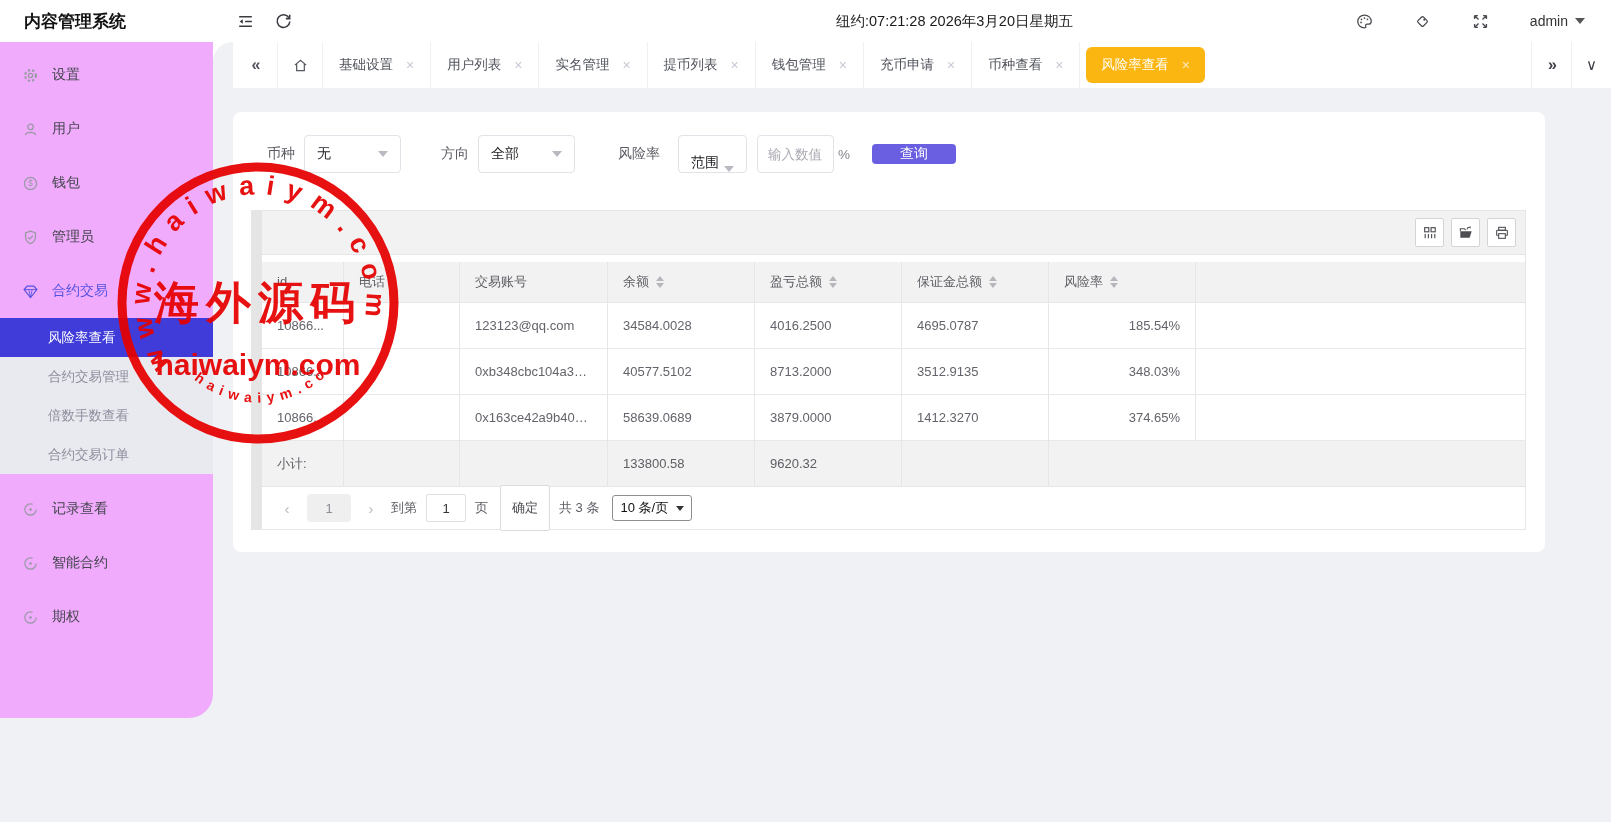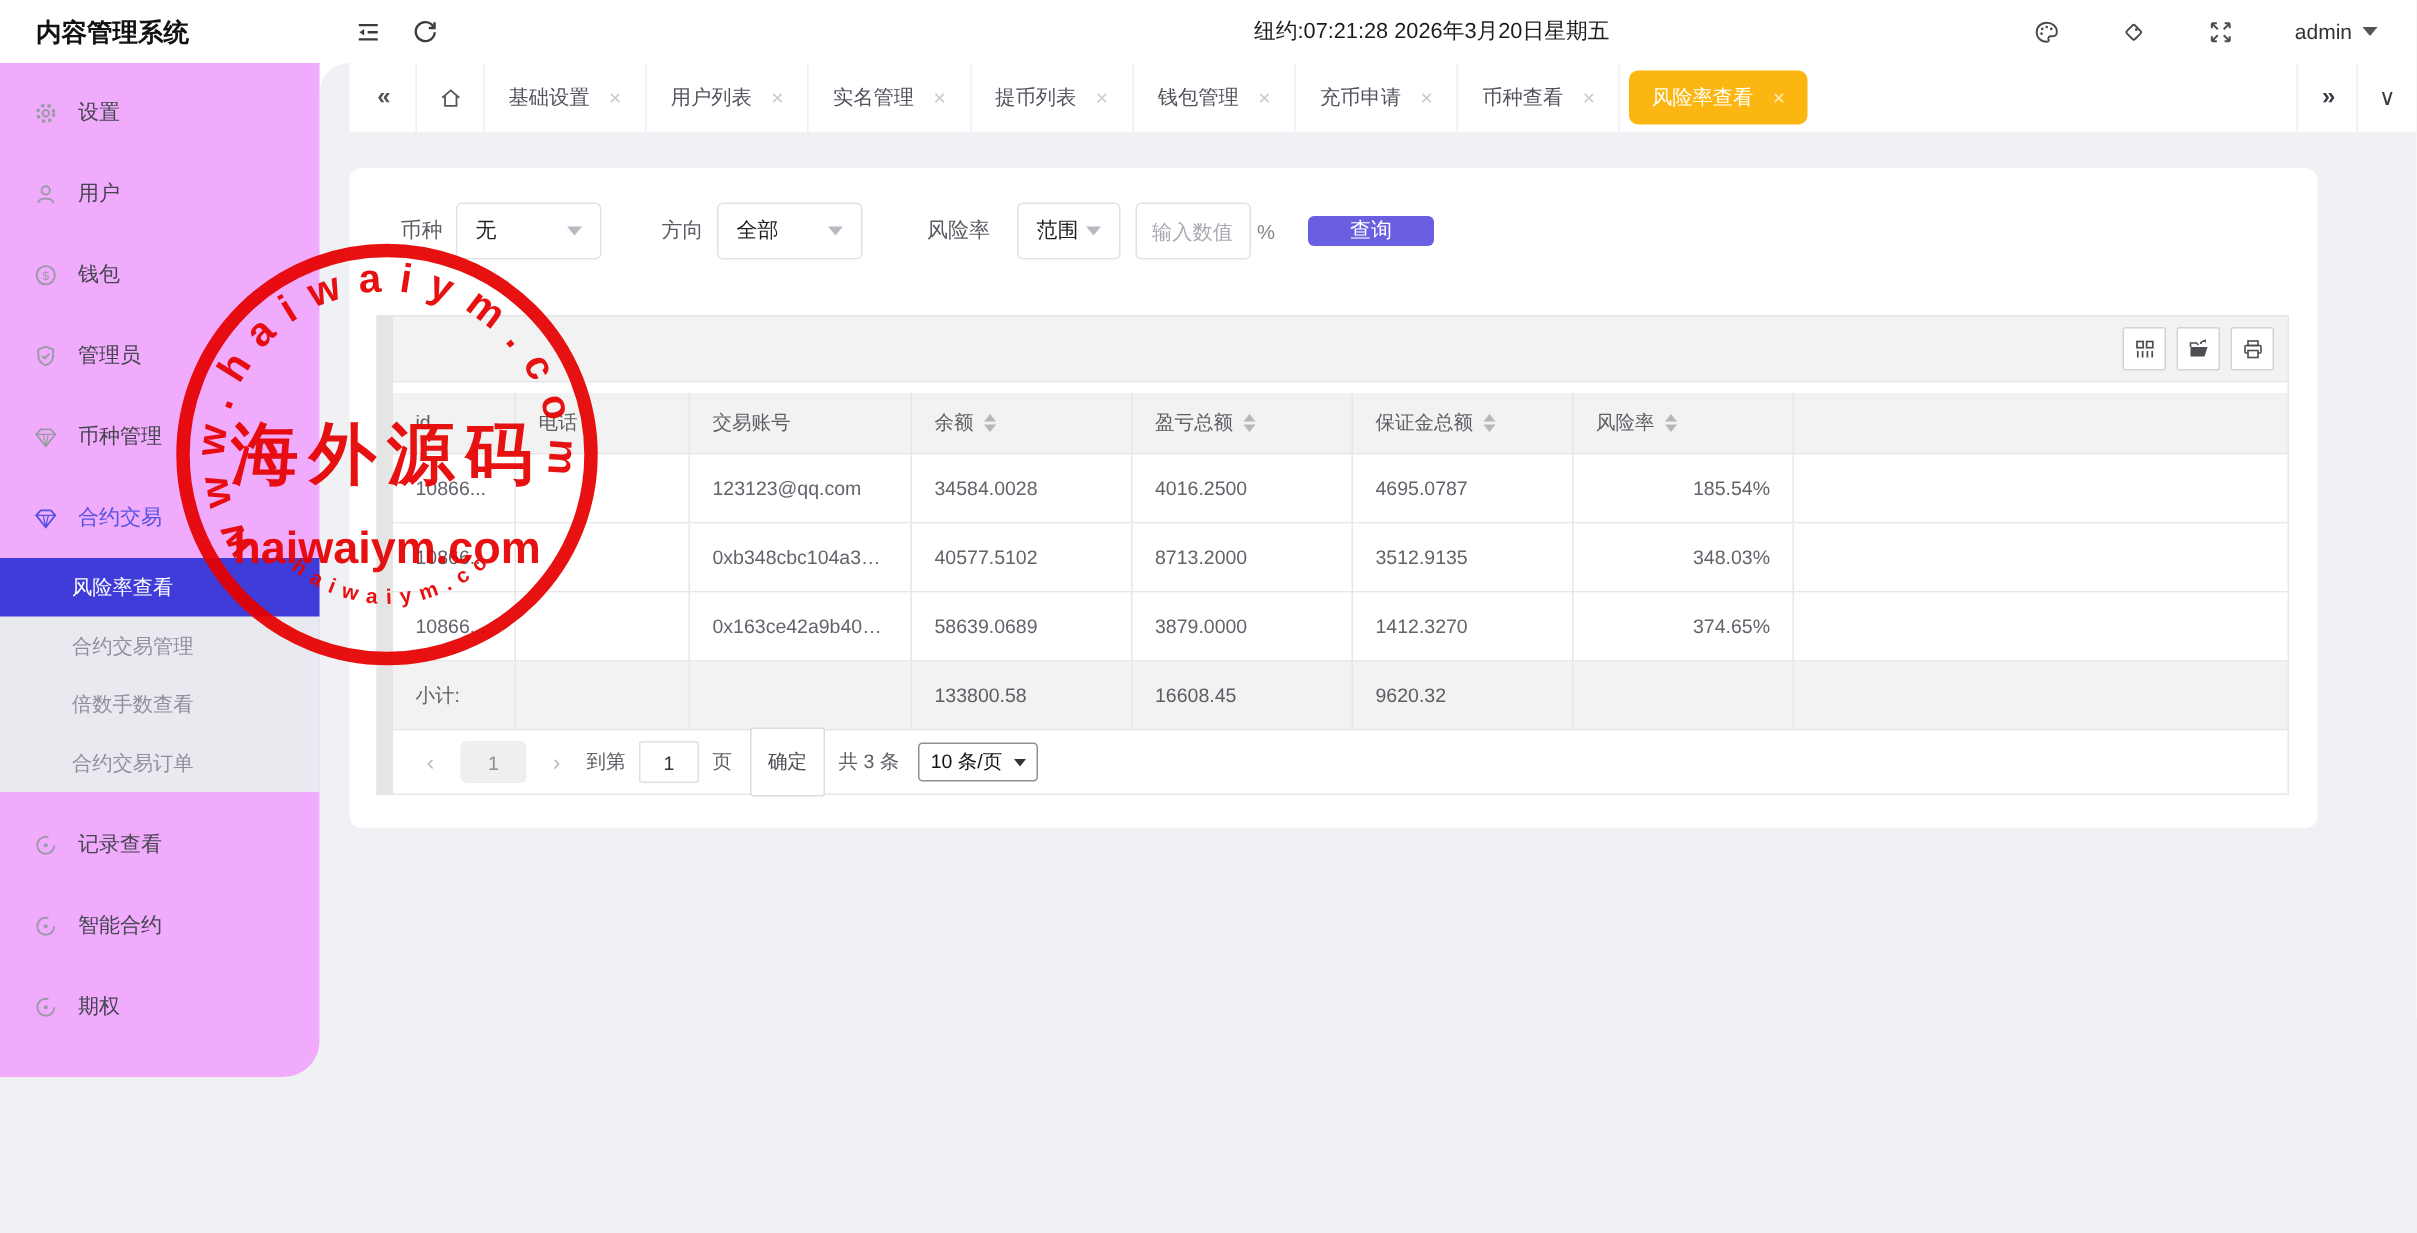--- a/index.html
+++ b/index.html
@@ -66,21 +66,21 @@
              justify-content:space-between; margin-left:9px; cursor:pointer; }
   .fselect .caret { width:0; height:0; border-left:5px solid transparent; border-right:5px solid transparent;
                     border-top:6px solid #b9b9c2; }
   .fselect.small { width:69px; }
   .finput { width:77px; height:38px; border:1px solid #e2e2e8; border-radius:4px; margin-left:10px;
             padding:0 10px; font-size:13.5px; color:#333; outline:none; }
   .finput::placeholder { color:#a9a9b2; }
   .pct { margin-left:4px; font-size:13.5px; color:#85858d; }
   .search-btn { margin-left:22px; width:84px; height:20px; background:#6a5fe1; color:#fff; border:none;
                 border-radius:4px; font-size:14px; cursor:pointer; font-family:inherit; }
-  .ml40 { margin-left:40px; } .ml43 { margin-left:43px; } .ml18 { margin-left:18px; }
+  .ml40 { margin-left:40px; } .ml43 { margin-left:43px; } .ml18 { margin-left:18px;align-items:flex-end; }
 
   
   .table-wrap { position:absolute; left:18px; top:98px; width:1275px; border:1px solid #e6e6e6; background:#e5e5e5;padding-left:10px; }
   .toolbar { height:44px; background:#f2f2f2; border-bottom:1px solid #e6e6e6;
              display:flex; align-items:center; justify-content:flex-end; padding-right:9px; gap:7px; }
   .tool-btn { width:29px; height:29px; background:#fff; border:1px solid #d4d4d4; border-radius:2px;
               display:flex; align-items:center; justify-content:center; cursor:pointer; }
   .tool-btn svg { width:16px; height:16px; }
   .tgap { height:7px; background:#fff; }
   .tr { display:grid; grid-template-columns:82px 116px 148px 147px 147px 147px 147px 1fr; }
@@ -194,27 +194,20 @@
       <text x="12" y="16.2" font-size="11.5" text-anchor="middle" fill="#9a9aa6" font-family="inherit">$</text>
     </svg>
     <span>钱包</span>
   </div>
   <div class="side-item">
     <svg viewBox="0 0 24 24">
       <path d="M12 3 L19 5.6 V11 C19 15.4 16.1 19 12 20.6 C7.9 19 5 15.4 5 11 V5.6 Z" fill="none" stroke="#9a9aa6" stroke-width="1.8"></path>
       <path d="M8.7 11.6 L11.1 14 L15.4 9.6" fill="none" stroke="#9a9aa6" stroke-width="1.8"></path>
     </svg>
     <span>管理员</span>
-  </div>
-  <div class="side-item">
-    <svg viewBox="0 0 24 24">
-      <path d="M7.2 4.5 H16.8 L21 9.2 L12 20.5 L3 9.2 Z" fill="none" stroke="#9a9aa6" stroke-width="1.7"></path>
-      <path d="M3 9.2 H21 M9.6 9.2 L12 20.5 L14.4 9.2" fill="none" stroke="#9a9aa6" stroke-width="1.2"></path>
-    </svg>
-    <span>币种管理</span>
   </div>
   <div class="side-item active">
     <svg viewBox="0 0 24 24">
       <path d="M7.2 4.5 H16.8 L21 9.2 L12 20.5 L3 9.2 Z" fill="none" stroke="#5552e0" stroke-width="1.7"></path>
       <path d="M3 9.2 H21 M9.6 9.2 L12 20.5 L14.4 9.2" fill="none" stroke="#5552e0" stroke-width="1.2"></path>
     </svg>
     <span>合约交易</span>
   </div>
 
   <div class="submenu">
@@ -427,21 +420,20 @@
       <div class="td">1412.3270</div>
       <div class="td num-right">374.65%</div>
       <div class="td"></div>
     </div>
 
     <div class="tr subtotal">
       <div class="td">小计:</div>
       <div class="td"></div>
       <div class="td"></div>
       <div class="td">133800.58</div>
-      <div class="td">16608.45</div>
       <div class="td">9620.32</div>
       <div class="td"></div>
       <div class="td"></div>
     </div>
 
     <div class="pager">
       <span class="pchev">‹</span>
       <span class="pcur">1</span>
       <span class="pchev">›</span>
       <span class="ptext">到第</span>

